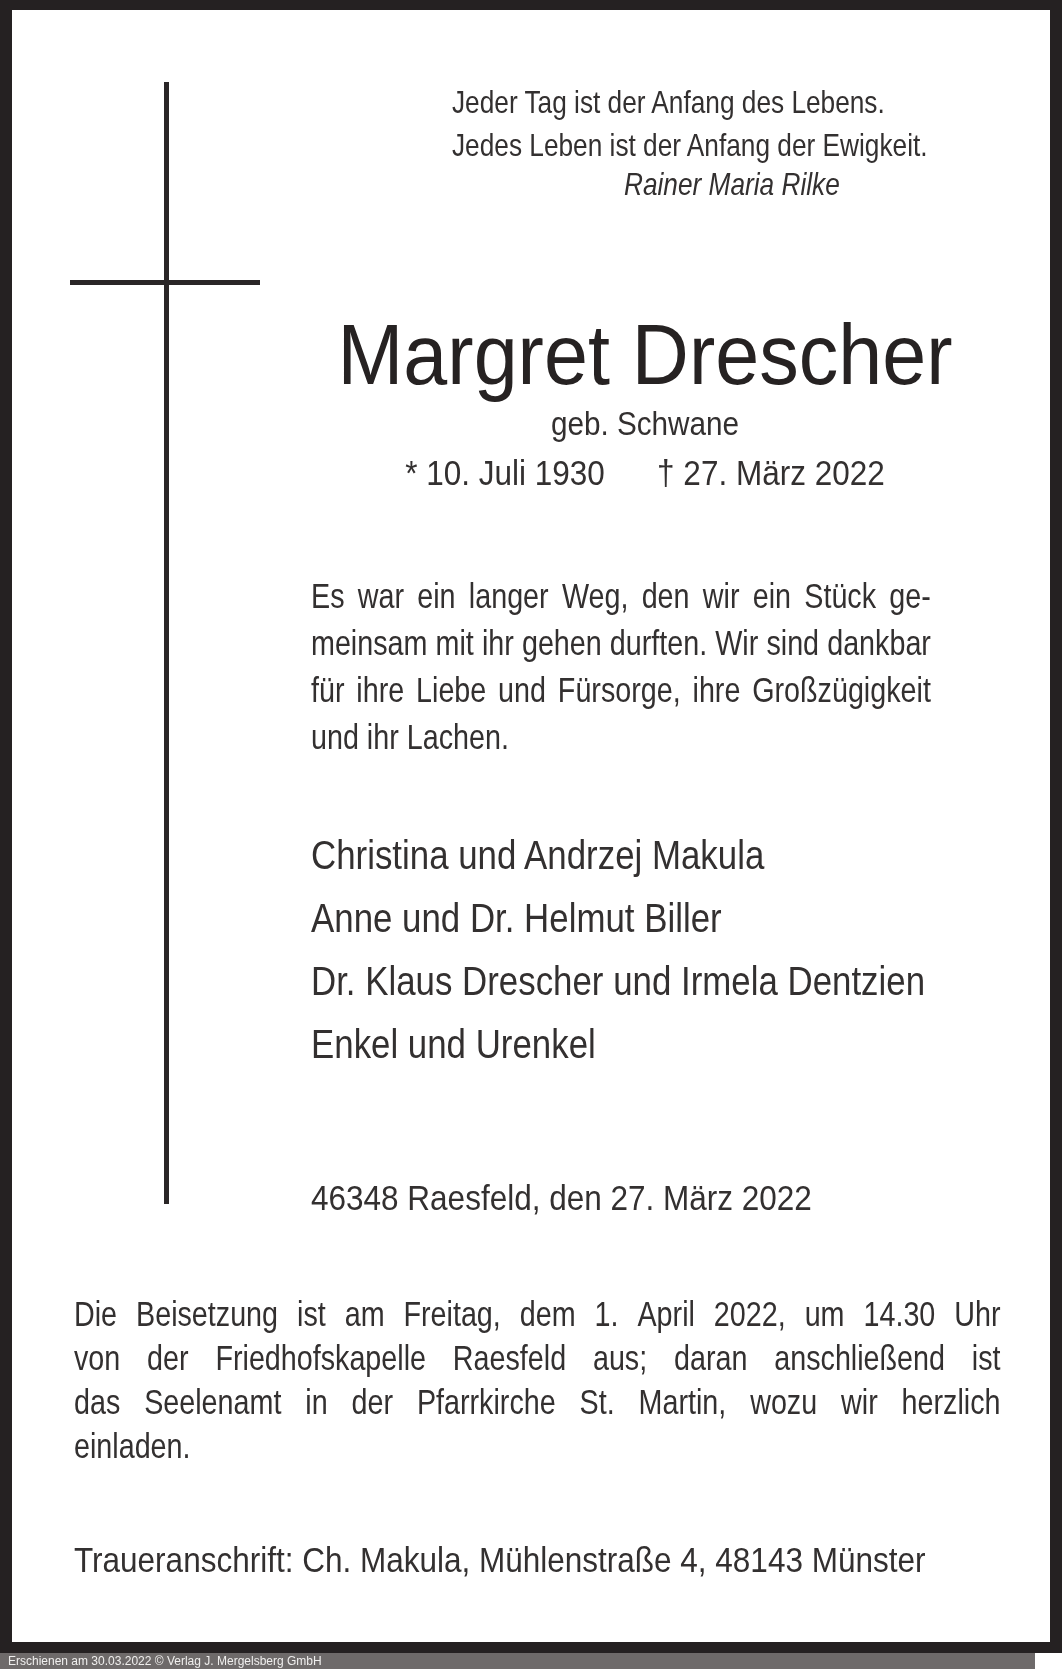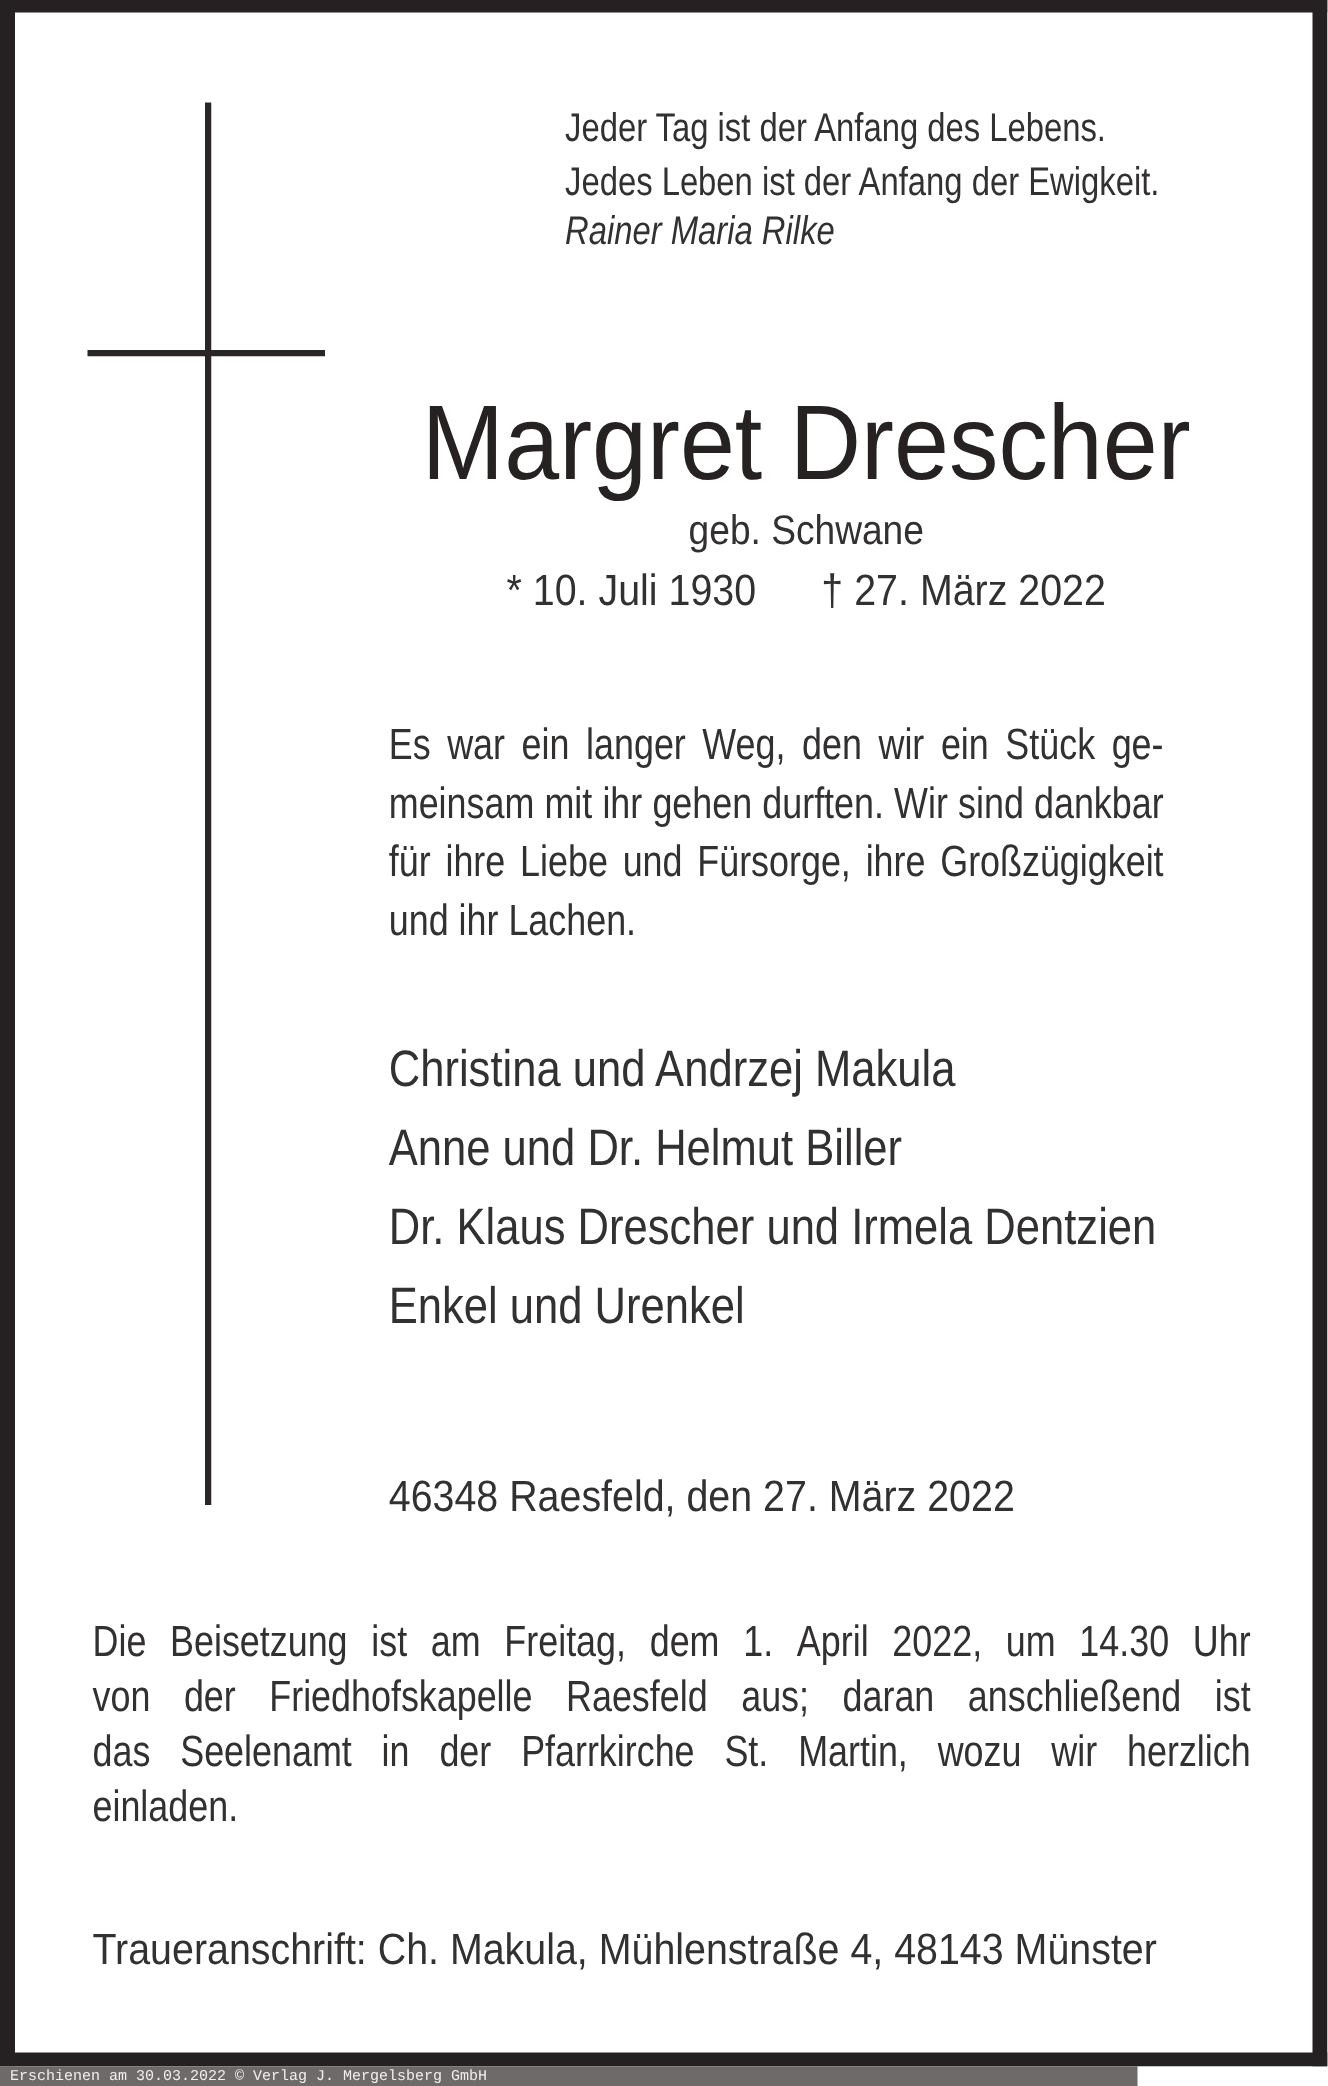--- a/index.html
+++ b/index.html
@@ -18,38 +18,38 @@
     font-family:"Liberation Sans","DejaVu Sans",sans-serif;
     color:var(--ink);
   }
   .abs{position:absolute;}
   
   .frame-top{left:0;top:0;width:1062px;height:10px;background:var(--frame);}
   .frame-left{left:0;top:0;width:12px;height:1653px;background:var(--frame);}
   .frame-right{left:1050px;top:0;width:12px;height:1653px;background:var(--frame);}
   .frame-bottom{left:0;top:1642px;width:1062px;height:11px;background:var(--frame);}
   
-  .footer-bar{left:0;top:1653px;width:910px;height:16px;background:var(--footer-bg);font-family:Liberation Mono, monospace;}
+  .footer-bar{left:0;top:1653px;width:1035px;height:16px;background:var(--footer-bg);}
   .footer-text{
     position:absolute;left:8px;top:0;height:16px;line-height:16px;
     font-size:12px;color:var(--footer-text);white-space:nowrap;
   }
   
   .cross-v{left:164px;top:82px;width:5px;height:1122px;background:var(--cross);}
   .cross-h{left:70px;top:280px;width:190px;height:5px;background:var(--cross);}
   
   .cond82{transform:scaleX(0.82);transform-origin:left top;}
   .cond90L{transform:scaleX(0.90);transform-origin:left top;}
   .cond85L{transform:scaleX(0.85);transform-origin:left top;}
   .cond93C{transform:scaleX(0.93);transform-origin:center top;}
   .cond90C{transform:scaleX(0.90);transform-origin:center top;}
 
   .quote{left:452px;top:81px;width:620px;font-size:32px;line-height:43px;white-space:nowrap;}
-  .rilke{left:452px;top:163px;width:583px;font-size:32px;line-height:42px;
-         font-style:italic;text-align:left;white-space:nowrap;}
+  .rilke{left:464px;top:163px;width:583px;font-size:32px;line-height:42px;
+         font-style:italic;text-align:center;white-space:nowrap;}
 
   .name{left:245px;top:312px;width:800px;text-align:center;
         font-size:85px;line-height:85px;white-space:nowrap;color:var(--ink-strong);}
   .maiden{left:245px;top:404px;width:800px;text-align:center;
         font-size:33px;line-height:40px;white-space:nowrap;}
   .dates{left:245px;top:452px;width:800px;font-size:35px;line-height:42px;white-space:nowrap;}
   .dates-inner{display:flex;justify-content:center;align-items:baseline;}
   .dates-gap{display:inline-block;width:58px;}
 
   .para{font-size:35px;}

